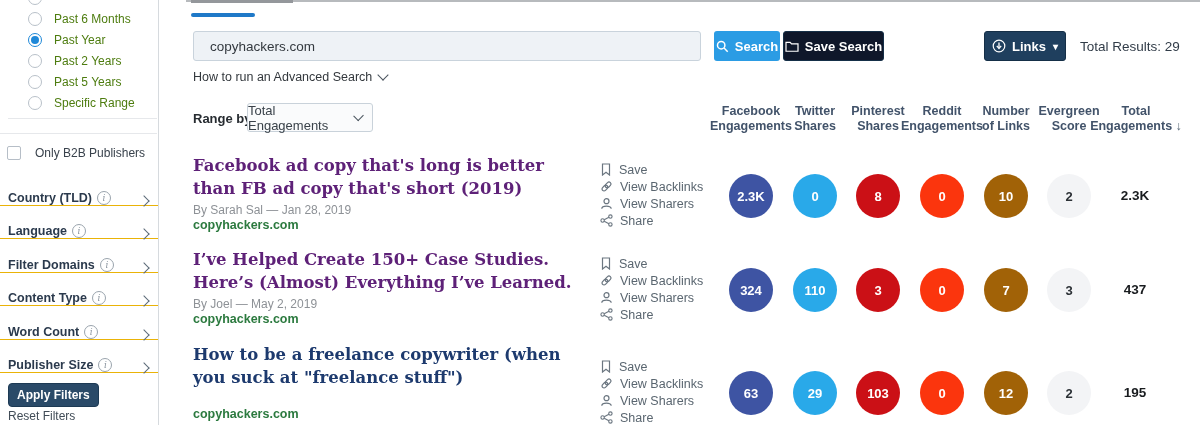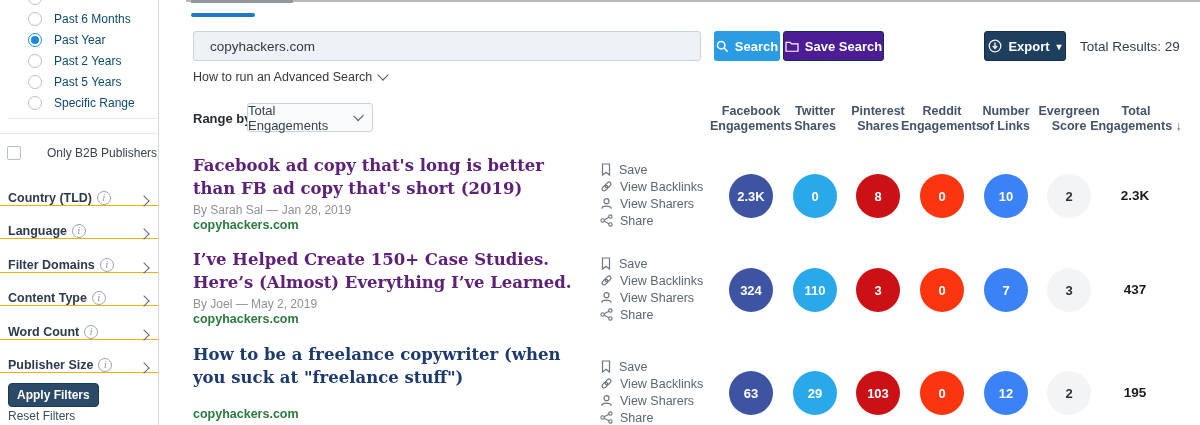--- a/index.html
+++ b/index.html
@@ -5,24 +5,24 @@
   html,body{margin:0;padding:0;background:#fff;}
   #page{position:relative;width:1200px;height:425px;overflow:hidden;background:#fff;
         font-family:"Liberation Sans",sans-serif;-webkit-font-smoothing:antialiased;}
 
   
   #sidebar{position:absolute;left:0;top:0;width:158px;height:425px;background:#fff;border-right:1px solid #d6dade;}
   .radio-row{position:absolute;left:28px;height:16px;display:flex;align-items:center;gap:12px;cursor:pointer;}
   .radio{width:14px;height:14px;border:1px solid #b9c1c9;border-radius:50%;background:#fff;box-sizing:border-box;flex:0 0 auto;}
   .radio.sel{border:1px solid #1e88d8;position:relative;}
   .radio.sel::after{content:"";position:absolute;left:2px;top:2px;width:8px;height:8px;border-radius:50%;background:#1e88d8;}
-  .radio-label{font-size:12px;color:#0c4a6e;white-space:nowrap;}
+  .radio-label{font-size:12px;color:#4d7c0f;white-space:nowrap;}
   .partial-radio{position:absolute;left:28px;top:-9px;width:14px;height:14px;border:1px solid #b9c1c9;border-radius:50%;box-sizing:border-box;}
   .hline{position:absolute;height:1px;background:#e6e8eb;}
-  #cb-row{position:absolute;left:7px;top:146px;display:flex;align-items:center;gap:26px;cursor:pointer;}
+  #cb-row{position:absolute;left:7px;top:146px;display:flex;align-items:center;gap:14px;cursor:pointer;}
   .checkbox{width:14px;height:14px;border:1px solid #b6bec7;border-radius:2px;background:#fff;box-sizing:border-box;}
   .cb-label{font-size:12px;color:#39424c;}
   #accordions{position:absolute;left:0;top:172px;width:158px;}
   .acc-row{height:33.5px;border-bottom:1px solid #eab308;display:flex;align-items:flex-end;padding:0 10px 0 8px;box-sizing:border-box;cursor:pointer;}
   .acc-label{font-size:12.5px;font-weight:bold;color:#2b3a4d;}
   .info{display:inline-block;margin-left:5px;width:12px;height:12px;border:1px solid #9aa4ad;border-radius:50%;color:#8d97a1;
         font-size:9px;line-height:12px;text-align:center;font-family:"DejaVu Serif",serif;font-style:italic;}
   .chev-r{margin-left:auto;width:7px;height:7px;border-top:1.5px solid #5c6a78;border-right:1.5px solid #5c6a78;transform:rotate(45deg);}
   #apply-btn{position:absolute;left:8px;top:383px;height:22px;padding:0 8px;background:#2a4a68;border:1px solid #1d3a54;border-radius:4px;
              color:#fff;font-size:12px;font-weight:bold;display:flex;align-items:center;cursor:pointer;}
@@ -33,21 +33,21 @@
   #top-band-dark{position:absolute;left:191px;top:0;width:102px;height:3px;background:#94979b;}
   #tab-underline{position:absolute;left:191px;top:13px;width:64px;height:4px;background:#1f79c8;border-radius:2px;}
 
   
   #search-input{position:absolute;left:193px;top:31px;width:508px;height:30px;box-sizing:border-box;background:#eef2f6;
                 border:1px solid #c9d3dc;border-radius:3px;padding:0 16px;font-size:13.5px;color:#33393f;
                 font-family:"Liberation Sans",sans-serif;outline:none;}
   .btn{position:absolute;top:31px;height:30px;border-radius:3px;display:flex;align-items:center;justify-content:center;
        gap:6px;color:#fff;font-size:13px;font-weight:bold;cursor:pointer;box-sizing:border-box;}
   #search-btn{left:714px;width:66px;background:#2b9ce4;}
-  #save-search-btn{left:783px;width:101px;background:#4c1d95;border:1px solid #152f47;}
+  #save-search-btn{left:783px;width:101px;background:#0f172a;border:1px solid #152f47;}
   #export-btn{left:984px;width:82px;background:#1f3f5e;border:1px solid #152f47;}
   .caret{font-size:10px;margin-left:1px;}
   #total-results{position:absolute;left:1080px;top:39px;font-size:13.5px;color:#313c48;}
   #adv-link{position:absolute;left:193px;top:70px;font-size:12.5px;color:#33383d;display:flex;align-items:center;gap:7px;cursor:pointer;}
   .chev-d{width:7px;height:7px;border-right:1.5px solid #4a545e;border-bottom:1.5px solid #4a545e;transform:rotate(45deg);margin-top:-4px;}
 
   
   #sort-label{position:absolute;left:193px;top:111px;font-size:13px;font-weight:bold;color:#272c31;}
   #sort-dd{position:absolute;left:247px;top:103px;width:126px;height:29px;box-sizing:border-box;border:1px solid #c9d2da;border-radius:3px;
            background:#fafbfc;display:flex;align-items:center;padding:0 10px 0 0;font-size:13px;color:#3a424a;cursor:pointer;gap:8px;}
@@ -68,21 +68,21 @@
   .action{display:flex;align-items:center;gap:7px;height:17px;font-size:12.5px;color:#5a6670;cursor:pointer;white-space:nowrap;}
   .action svg{flex:0 0 auto;}
   .r-metrics{position:absolute;left:536px;top:24px;height:44px;}
   .late .r-metrics{top:32px;}
   .circle{position:absolute;top:0;width:44px;height:44px;border-radius:50%;display:flex;align-items:center;justify-content:center;
           font-size:13px;font-weight:bold;color:#fff;}
   .m-fb{left:0;background:#3e54a3;}
   .m-tw{left:64px;background:#29a9e9;}
   .m-pin{left:127px;background:#cb1016;}
   .m-red{left:191px;background:#fb350d;}
-  .m-ln{left:255px;background:#3b82f6;}
+  .m-ln{left:255px;background:#a16207;}
   .m-ev{left:318px;background:#f3f4f6;color:#2c3136;}
   .total-val{position:absolute;left:366px;top:14px;width:80px;text-align:center;font-size:13.5px;font-weight:bold;color:#191c1f;}
 </style>
 </head>
 <body>
 
 <div id="page">
 
   <div id="sidebar">
     <div class="partial-radio"></div>
@@ -173,21 +173,21 @@
     </svg>
     <span>Save Search</span>
   </div>
 
   <div class="btn" id="export-btn">
     <svg width="14" height="14" viewBox="0 0 14 14">
       <circle cx="7" cy="7" r="5.8" fill="none" stroke="#fff" stroke-width="1.2"></circle>
       <line x1="7" y1="3.6" x2="7" y2="8.6" stroke="#fff" stroke-width="1.3"></line>
       <path d="M4.8 6.8 L7 9.4 L9.2 6.8" fill="none" stroke="#fff" stroke-width="1.3"></path>
     </svg>
-    <span>Export</span>
+    <span>Links</span>
     <span class="caret">▾</span>
   </div>
 
   <div id="total-results">Total Results: 29</div>
 
   <div id="adv-link">
     <span>How to run an Advanced Search</span>
     <span class="chev-d"></span>
   </div>
 

